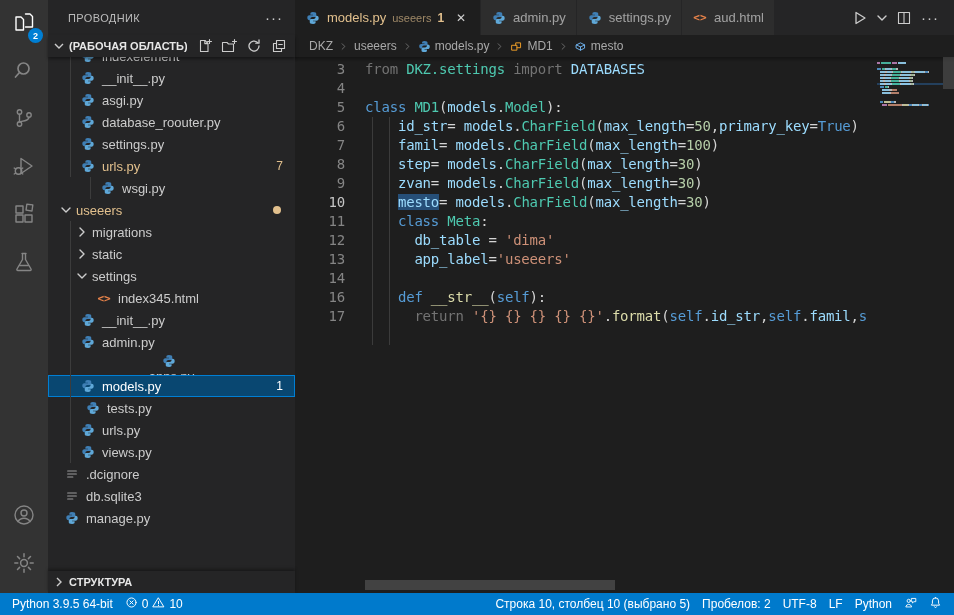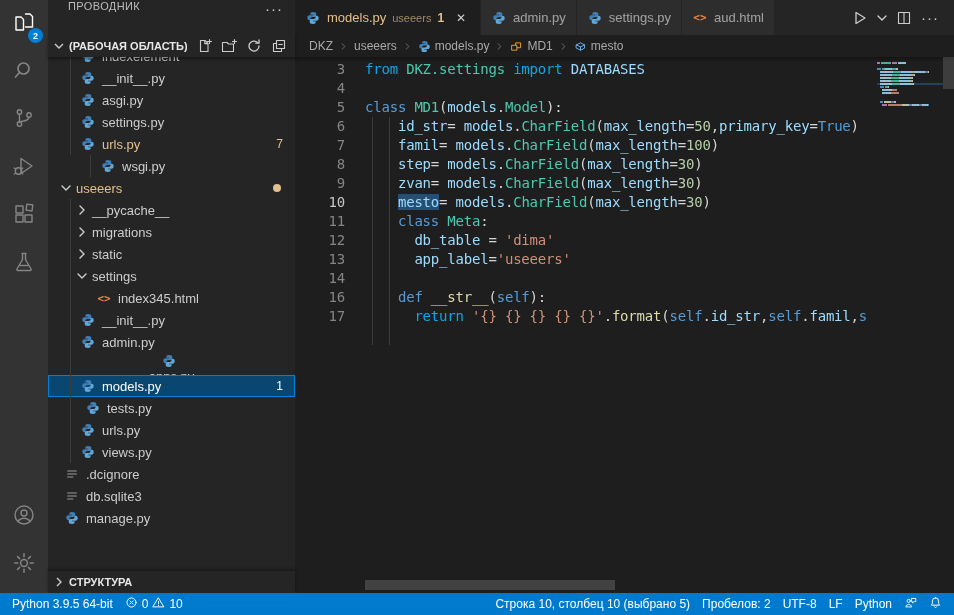--- a/index.html
+++ b/index.html
@@ -12,21 +12,21 @@
   .activitybar{width:48px;background:#333333;display:flex;flex-direction:column;align-items:center;flex:none;}
   .act-item{width:48px;height:48px;display:flex;align-items:center;justify-content:center;color:#858585;position:relative;cursor:pointer;}
   .act-item.active{color:#ffffff;}
   .act-item svg{width:24px;height:24px;}
   .act-badge{position:absolute;right:5px;bottom:5px;background:#007fd4;color:#fff;font-size:9px;font-weight:700;
              min-width:15px;height:15px;border-radius:50%;display:flex;align-items:center;justify-content:center;}
   .act-bottom{margin-top:auto;display:flex;flex-direction:column;align-items:center;padding-bottom:4px;}
 
   
   .sidebar{width:247px;background:#252526;display:flex;flex-direction:column;font-size:13px;min-height:0;flex:none;}
-  .sidebar-header{height:35px;flex:none;display:flex;justify-content:space-between;
+  .sidebar-header{height:35px;flex:none;display:flex;align-items:center;justify-content:space-between;
                   padding:0 12px 0 20px;font-size:11px;color:#bbbbbb;letter-spacing:.4px;}
   .hdr-dots{font-size:15px;color:#cccccc;cursor:pointer;letter-spacing:1px;}
   .section-header{height:22px;flex:none;display:flex;align-items:center;font-size:11px;font-weight:700;color:#e7e7e7;
                   padding:0 8px 0 3px;gap:2px;background:#252526;position:relative;z-index:2;box-shadow:0 2px 3px rgba(0,0,0,.4);}
   .section-header .twisty{width:16px;height:16px;display:flex;align-items:center;justify-content:center;color:#ccc;}
   .section-label{white-space:nowrap;overflow:hidden;max-width:118px;text-overflow:clip;}
   .section-actions{margin-left:auto;display:flex;gap:9px;color:#cccccc;}
   .section-actions .s-act{width:16px;height:16px;cursor:pointer;}
   .section-actions svg{width:16px;height:16px;}
 
@@ -76,21 +76,21 @@
 
   .code-area{flex:1;position:relative;overflow:hidden;
              font-family:"DejaVu Sans Mono","Liberation Mono",monospace;font-size:14px;line-height:19px;letter-spacing:-0.2px;}
   .code-area::before{content:"";position:absolute;top:0;left:0;right:0;height:5px;z-index:6;pointer-events:none;
                      background:linear-gradient(rgba(0,0,0,.35),transparent);}
   .code-lines{position:absolute;top:3px;left:0;right:0;}
   .code-line{display:flex;height:19px;white-space:pre;}
   .gutter{width:50px;flex:none;text-align:right;color:#858585;user-select:none;cursor:pointer;}
   .code-line.current .gutter{color:#c6c6c6;}
   .code-content{padding-left:20px;}
-  .tok-plain{color:#d4d4d4;} .tok-kw{color:#569cd6;} .tok-ctrl{color:#0ea5e9;} .tok-type{color:#4ec9b0;}
+  .tok-plain{color:#d4d4d4;} .tok-kw{color:#569cd6;} .tok-ctrl{color:#737373;} .tok-type{color:#4ec9b0;}
   .tok-var{color:#9cdcfe;} .tok-num{color:#b5cea8;} .tok-str{color:#ce9178;} .tok-fn{color:#dcdcaa;}
   .sel{background:#264f78;}
   .iguide{position:absolute;width:1px;background:#3b3b3b;z-index:0;}
   .ig1{left:77px;top:60px;height:228px;} .ig2{left:94px;top:60px;height:228px;}
 
   .minimap{position:absolute;top:0;right:11px;width:66px;bottom:0;background:#1e1e1e;z-index:5;padding:5px 0 0 4px;cursor:pointer;}
   .mm-line{height:2px;margin-bottom:1px;display:flex;}
   .mm-tok{height:2px;flex:none;}
   .vthumb{position:absolute;right:0;top:0;width:11px;height:32px;background:rgba(121,121,121,.35);z-index:7;cursor:pointer;}
   .hthumb{position:absolute;left:70px;bottom:3px;width:250px;height:10px;background:rgba(121,121,121,.4);z-index:7;cursor:pointer;}
@@ -231,20 +231,29 @@
             </span>
             <span class="lbl">asgi.py</span>
           </div>
           <div class="row guide" style="padding-left: 32px;">
             <span class="ficon">
               <svg viewBox="0 0 16 16">
                 <path fill="#3f7fb5" d="M7.9 1.2c-2.2 0-2.9.9-2.9 2v1.2h3v.5H3.9C2.6 4.9 1.5 5.8 1.5 7.7s1.1 2.8 2.3 2.8h1.3V8.9c0-1.1 1-2 2.1-2h2.7c1 0 1.8-.8 1.8-1.9V3.2c0-1.1-.9-2-3.8-2z"></path>
                 <path fill="#5fa8d8" d="M8.1 14.8c2.2 0 2.9-.9 2.9-2v-1.2H8v-.5h4.1c1.3 0 2.4-.9 2.4-2.8S13.4 5.5 12.2 5.5h-1.3v1.6c0 1.1-1 2-2.1 2H6.1c-1 0-1.8.8-1.8 1.9v1.8c0 1.1.9 2 3.8 2z"></path>
               </svg>
             </span>
+            <span class="lbl">database_roouter.py</span>
+          </div>
+          <div class="row guide" style="padding-left: 32px;">
+            <span class="ficon">
+              <svg viewBox="0 0 16 16">
+                <path fill="#3f7fb5" d="M7.9 1.2c-2.2 0-2.9.9-2.9 2v1.2h3v.5H3.9C2.6 4.9 1.5 5.8 1.5 7.7s1.1 2.8 2.3 2.8h1.3V8.9c0-1.1 1-2 2.1-2h2.7c1 0 1.8-.8 1.8-1.9V3.2c0-1.1-.9-2-3.8-2z"></path>
+                <path fill="#5fa8d8" d="M8.1 14.8c2.2 0 2.9-.9 2.9-2v-1.2H8v-.5h4.1c1.3 0 2.4-.9 2.4-2.8S13.4 5.5 12.2 5.5h-1.3v1.6c0 1.1-1 2-2.1 2H6.1c-1 0-1.8.8-1.8 1.9v1.8c0 1.1.9 2 3.8 2z"></path>
+              </svg>
+            </span>
             <span class="lbl">settings.py</span>
           </div>
           <div class="row modified guide" style="padding-left: 32px;">
             <span class="ficon">
               <svg viewBox="0 0 16 16">
                 <path fill="#3f7fb5" d="M7.9 1.2c-2.2 0-2.9.9-2.9 2v1.2h3v.5H3.9C2.6 4.9 1.5 5.8 1.5 7.7s1.1 2.8 2.3 2.8h1.3V8.9c0-1.1 1-2 2.1-2h2.7c1 0 1.8-.8 1.8-1.9V3.2c0-1.1-.9-2-3.8-2z"></path>
                 <path fill="#5fa8d8" d="M8.1 14.8c2.2 0 2.9-.9 2.9-2v-1.2H8v-.5h4.1c1.3 0 2.4-.9 2.4-2.8S13.4 5.5 12.2 5.5h-1.3v1.6c0 1.1-1 2-2.1 2H6.1c-1 0-1.8.8-1.8 1.9v1.8c0 1.1.9 2 3.8 2z"></path>
               </svg>
             </span>
             <span class="lbl">urls.py</span>
@@ -260,28 +269,20 @@
             <span class="lbl">wsgi.py</span>
           </div>
           <div class="row modified" style="padding-left: 10px;">
             <span class="twisty open">
               <svg viewBox="0 0 16 16" fill="none" stroke="currentColor" stroke-width="1.4" stroke-linejoin="round" stroke-linecap="round">
                 <path d="M6 4l4 4-4 4"></path>
               </svg>
             </span>
             <span class="lbl">useeers</span>
             <span class="dotbadge"></span>
-          </div>
-          <div class="row guide" style="padding-left: 26px;">
-            <span class="twisty">
-              <svg viewBox="0 0 16 16" fill="none" stroke="currentColor" stroke-width="1.4" stroke-linejoin="round" stroke-linecap="round">
-                <path d="M6 4l4 4-4 4"></path>
-              </svg>
-            </span>
-            <span class="lbl">__pycache__</span>
           </div>
           <div class="row guide" style="padding-left: 26px;">
             <span class="twisty">
               <svg viewBox="0 0 16 16" fill="none" stroke="currentColor" stroke-width="1.4" stroke-linejoin="round" stroke-linecap="round">
                 <path d="M6 4l4 4-4 4"></path>
               </svg>
             </span>
             <span class="lbl">migrations</span>
           </div>
           <div class="row guide" style="padding-left: 26px;">

